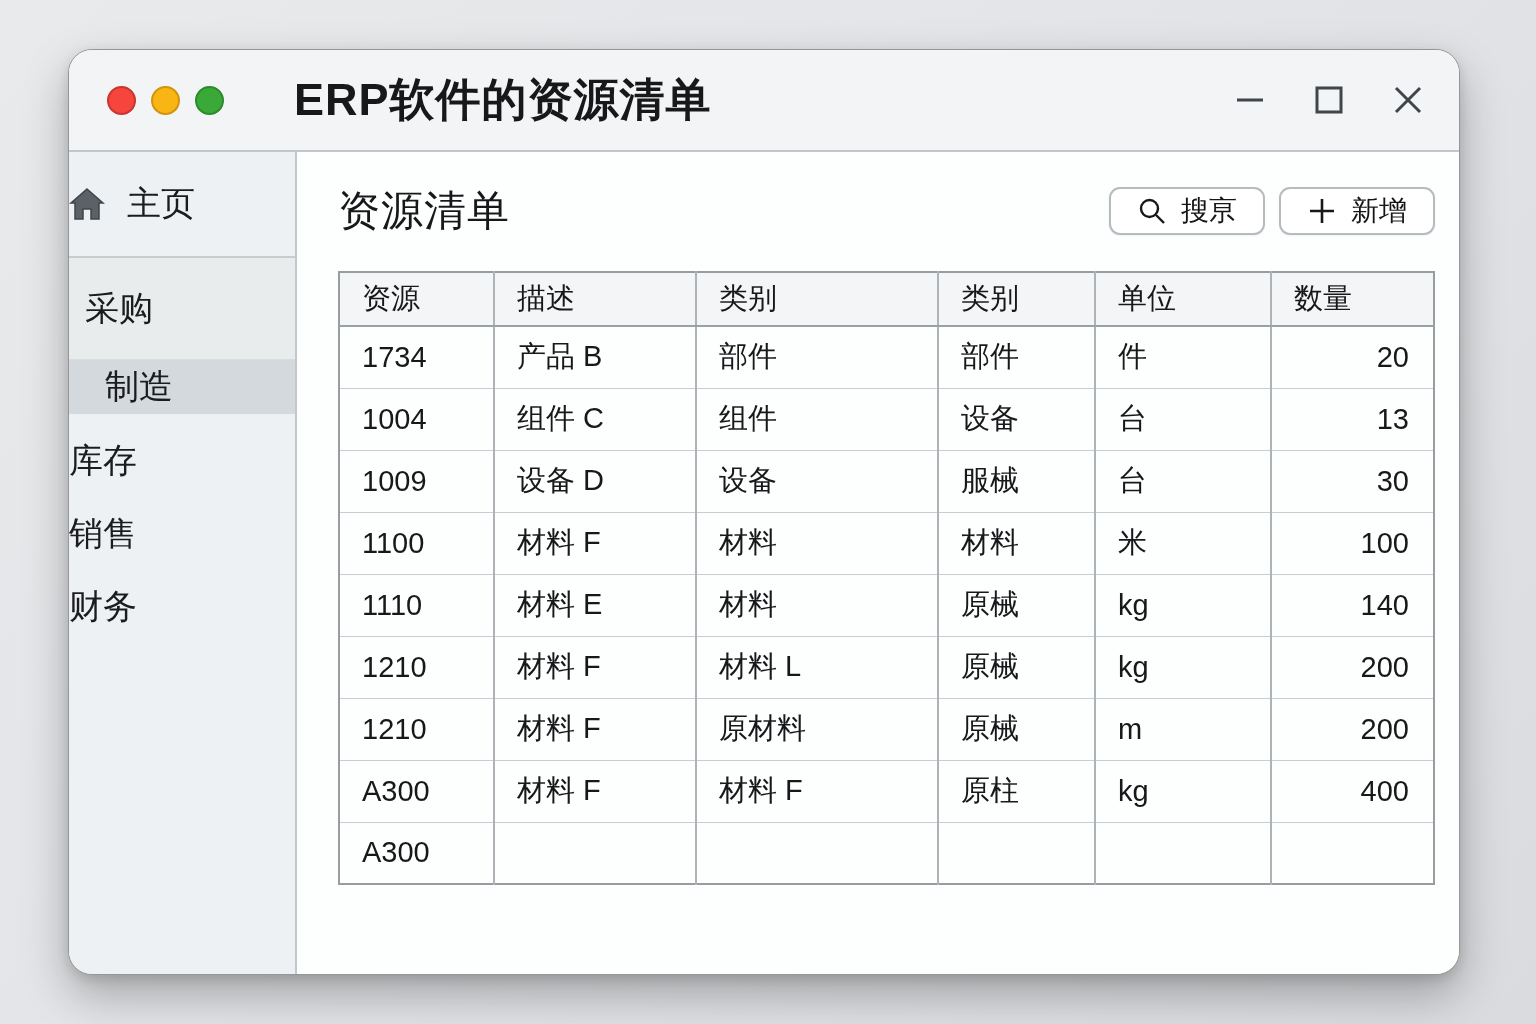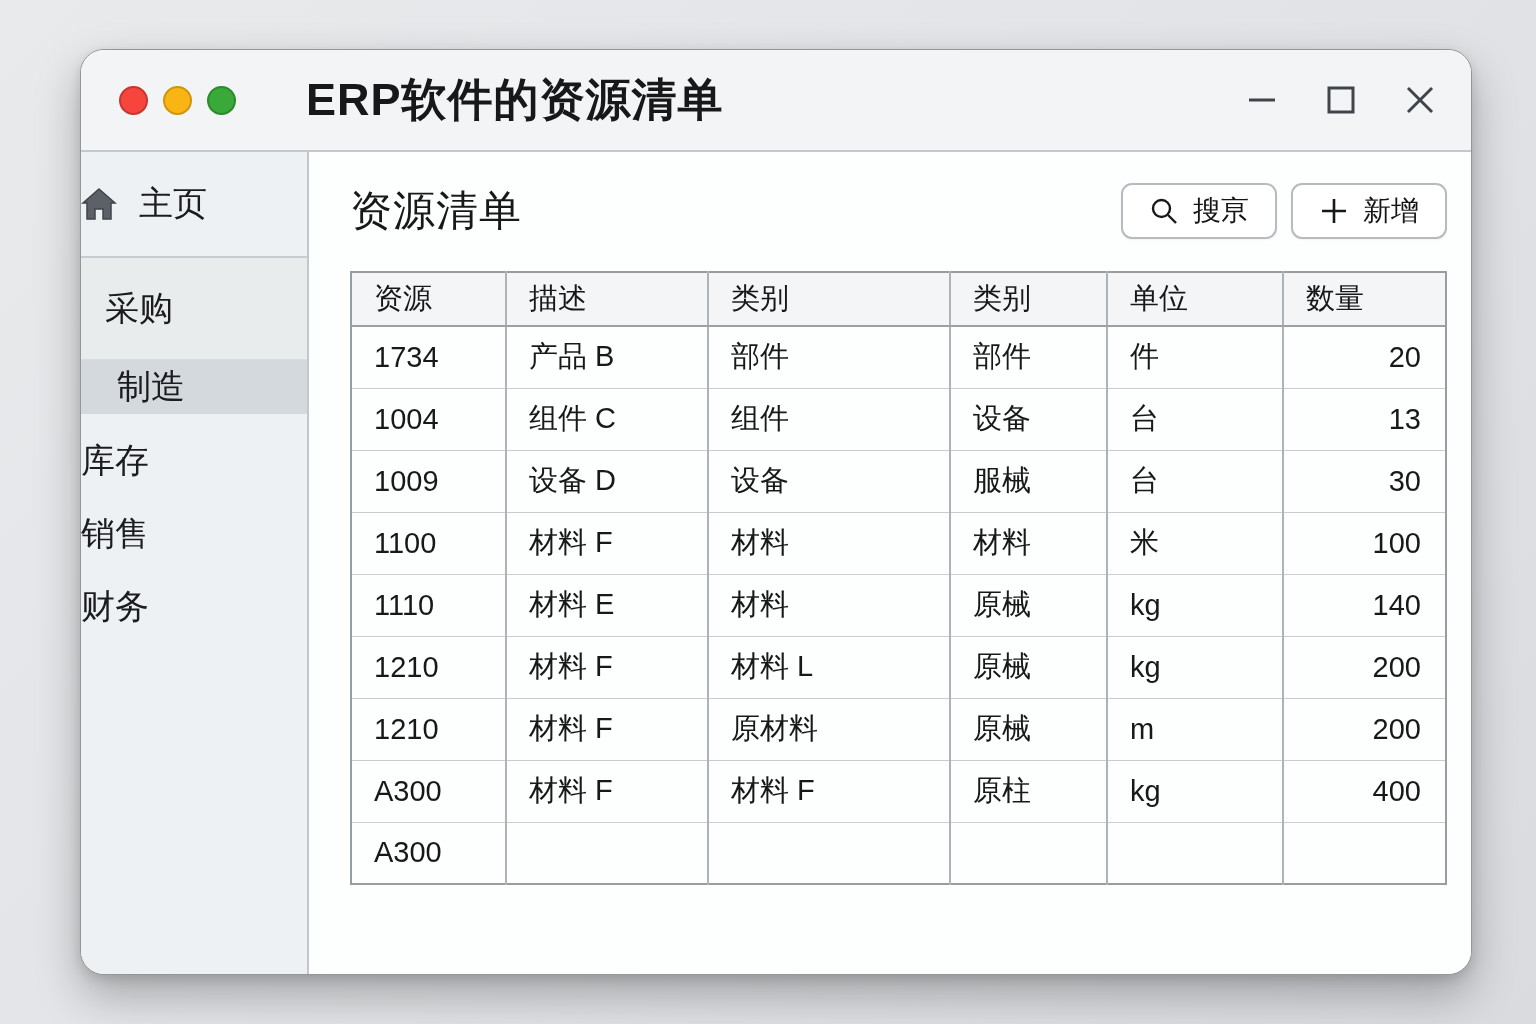--- a/index.html
+++ b/index.html
@@ -3,21 +3,21 @@
 <meta charset="utf-8">
 <style>
   * { margin:0; padding:0; box-sizing:border-box; }
   html,body { width:1536px; height:1024px; overflow:hidden; }
   body {
     font-family:"Liberation Sans","DejaVu Sans",sans-serif;
     background:linear-gradient(135deg,#e9eaec 0%,#e2e3e6 55%,#d9dbde 100%);
     position:relative; color:#17181a;
   }
   .window {
-    position:absolute; left:80px; top:49px; width:1392px; height:926px;
+    position:absolute; left:68px; top:49px; width:1392px; height:926px;
     background:#fef9c3; border:1px solid #93969a; border-radius:24px;
     box-shadow:0 20px 45px rgba(0,0,0,0.28), 0 4px 12px rgba(0,0,0,0.12);
     overflow:hidden; display:flex; flex-direction:column;
   }
   
   .titlebar {
     height:102px; flex:0 0 102px; background:#f2f4f6;
     border-bottom:2px solid #c3c7cb;
     display:flex; align-items:center; padding:0 34px 0 38px;
   }
@@ -38,31 +38,31 @@
   .sidebar {
     width:228px; flex:0 0 228px; background:#eef1f4;
     border-right:2px solid #c3c7cb; display:flex; flex-direction:column;
   }
   .side-item {
     display:flex; align-items:center; justify-content:flex-start;
     font-size:34px; color:#1b1c1e; white-space:nowrap;
   }
   .side-item.home { height:106px; border-bottom:2px solid #c8ccd0; gap:22px; }
   .side-item.home .home-ic { display:flex; }
-  .side-item.shade { height:102px; background:#e9eced; border-bottom:1px solid #dadde0; padding-left:24px; }
+  .side-item.shade { height:102px; background:#e9eced; border-bottom:1px solid #dadde0; padding-left:16px; }
   .side-item.selected { height:54px; background:#d4d9de; padding-left:36px; }
   .side-spacer { height:10px; }
   .side-item.plain { height:73px; }
   
   .main { flex:1; background:#fdfefe; padding:30px 25px 0 41px; display:flex; flex-direction:column; }
   .main-header { display:flex; align-items:center; height:58px; }
   .page-title { font-size:42px; font-weight:400; letter-spacing:1px; }
   .btn-group { margin-left:auto; display:flex; gap:14px; }
   .btn {
-    height:56px; min-width:154px; padding:0 26px;
+    height:48px; min-width:154px; padding:0 26px;
     background:#ffffff; border:2px solid #b7bbc0; border-radius:11px;
     display:flex; align-items:center; justify-content:center; gap:14px;
     font-size:28px; color:#141516; cursor:default;
     box-shadow:0 1px 2px rgba(0,0,0,0.05);
   }
   .btn svg { display:block; }
   
   table.res {
     margin-top:31px; width:1095px; border-collapse:collapse; table-layout:fixed;
     border:2px solid #989da2; font-size:29px;

